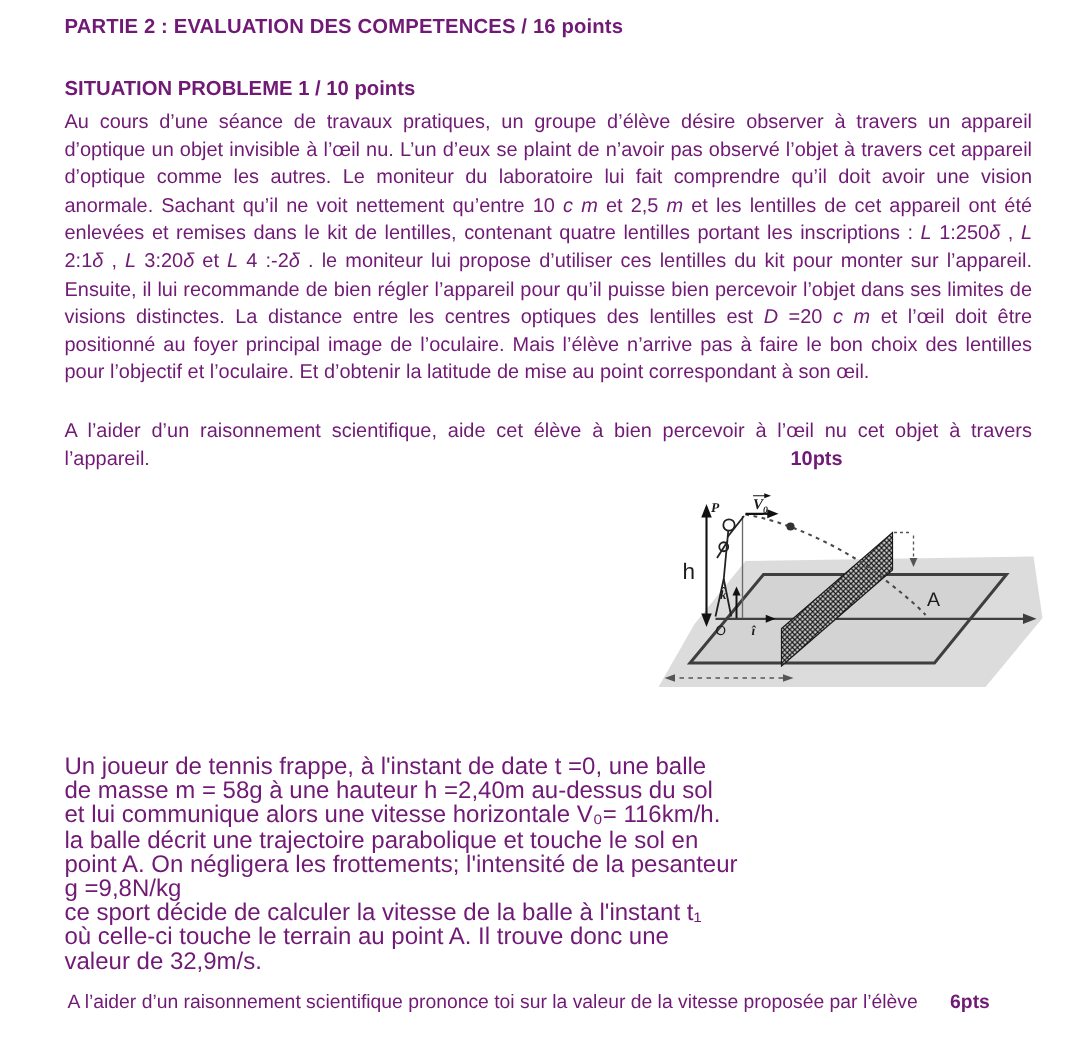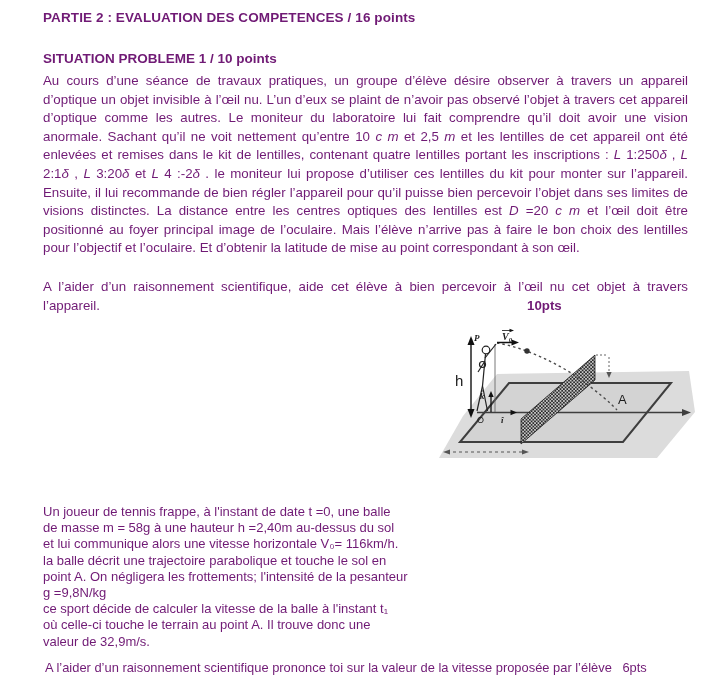--- a/index.html
+++ b/index.html
@@ -6,25 +6,25 @@
   .doc{position:relative;width:720px;height:691px;background:#ffffff;overflow:hidden;
        font-family:"Liberation Sans",sans-serif;color:#701a75;}
   .abs{position:absolute;}
   .ttl{left:43px;top:10px;font-size:13.5px;font-weight:bold;letter-spacing:.1px;}
   .h1{left:43px;top:51px;font-size:13.5px;font-weight:bold;}
   .p1{left:43px;top:72px;width:645px;font-size:13.3px;line-height:18.6px;text-align:justify;}
   .m{font-family:Liberation Sans, sans-serif;font-style:italic;}
   .q{left:43px;top:278px;width:645px;font-size:13.3px;line-height:18.6px;text-align:justify;}
   .qpts{position:absolute;left:484px;top:18.5px;font-weight:bold;font-size:13.3px;}
   .h2{left:43px;top:486px;font-size:13.5px;font-weight:bold;}
-  .p2{left:43px;top:504px;width:430px;font-size:13px;}
+  .p2{left:43px;top:504px;width:430px;font-size:16px;}
   .p2 div{height:16.2px;line-height:16.2px;white-space:nowrap;}
   .p2 div.ind{padding-left:9px;}
   .fin{left:45px;top:660px;width:670px;font-size:12.9px;white-space:nowrap;}
-  .fpts{font-weight:normal;margin-left:7px;}
+  .fpts{font-weight:bold;margin-left:18px;}
   .fig{left:433px;top:316px;}
   svg text{fill:#1c1c1c;}
   .tsans{font-family:"Liberation Sans",sans-serif;}
   .tser{font-family:"Liberation Serif",serif;font-style:italic;}
 </style>
 </head>
 <body>
 
 <div class="doc">
 

